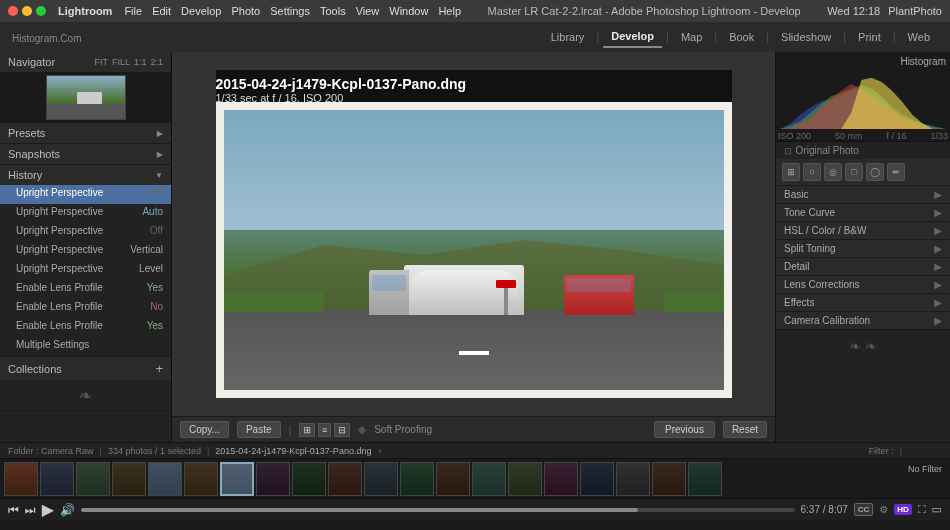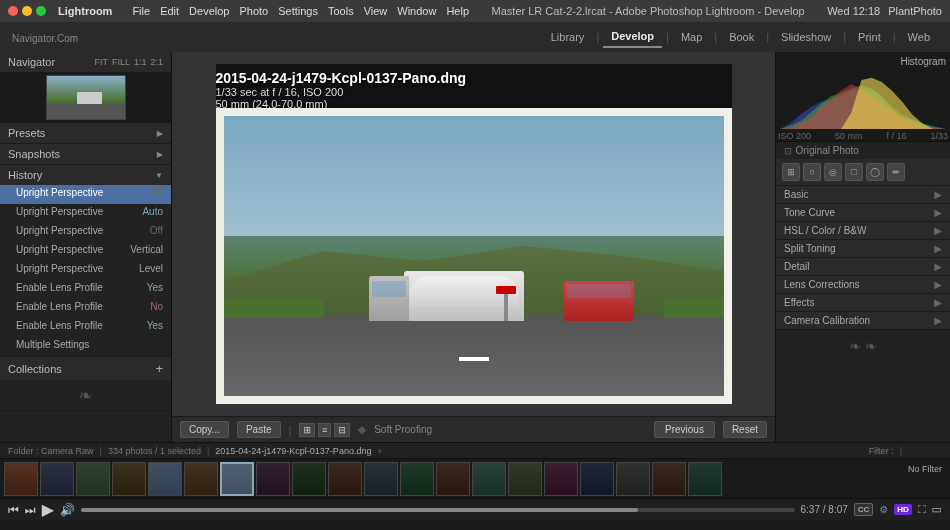--- a/index.html
+++ b/index.html
@@ -21,21 +21,21 @@
       align-items: center;
       padding: 0 8px;
       gap: 12px;
       font-size: 11px;
       color: #ddd;
     }
     #menu-bar .app-dot { width: 10px; height: 10px; border-radius: 50%; }
     #menu-bar .dot-red { background: #ff5f57; }
     #menu-bar .dot-yellow { background: #ffbd2e; }
     #menu-bar .dot-green { background: #28ca41; }
-    #menu-bar .menu-items { display: flex; gap: 10px; margin-left: 8px; font-size: 11px; color: #ddd; }
+    #menu-bar .menu-items { display: flex; gap: 10px; font-size: 11px; color: #ddd; }
     #menu-bar .menu-item { cursor: pointer; }
     #menu-bar .title-area { flex: 1; text-align: center; font-size: 11px; color: #bbb; }
     #menu-bar .right-area { display: flex; align-items: center; gap: 8px; font-size: 11px; color: #ccc; }
 
     
     #top-nav {
       height: 30px;
       background: #2a2a2a;
       display: flex;
       align-items: center;
@@ -473,21 +473,21 @@
   </div>
   <div class="title-area">Master LR Cat-2-2.lrcat - Adobe Photoshop Lightroom - Develop</div>
   <div class="right-area">
     <span>Wed 12:18</span>
     <span style="font-weight:normal;">PlantPhoto</span>
   </div>
 </div>
 
 <div id="top-nav">
   <div id="logo">
-    <span>Navigator.Com</span>
+    <span>Histogram.Com</span>
   </div>
   <div id="nav-tabs">
     <span class="nav-tab">Library</span>
     <span class="nav-sep">|</span>
     <span class="nav-tab active">Develop</span>
     <span class="nav-sep">|</span>
     <span class="nav-tab">Map</span>
     <span class="nav-sep">|</span>
     <span class="nav-tab">Book</span>
     <span class="nav-sep">|</span>
@@ -588,21 +588,20 @@
       </div>
     </div>
   </div>
 
   <div id="center">
     <div id="image-area">
       <div id="image-container">
         <div id="photo-info" style="position:relative;margin-bottom:4px;">
           <div class="filename">2015-04-24-j1479-Kcpl-0137-Pano.dng</div>
           <div class="meta">1/33 sec at f / 16, ISO 200</div>
-          <div class="meta">50 mm (24.0-70.0 mm)</div>
         </div>
         <div id="photo-frame">
           <div id="photo-canvas">
             <div class="sky-area"></div>
             <div class="hill"></div>
             <div class="road">
               <div class="road-line"></div>
             </div>
             <div class="grass-verge"></div>
             <div class="grass-right"></div>

